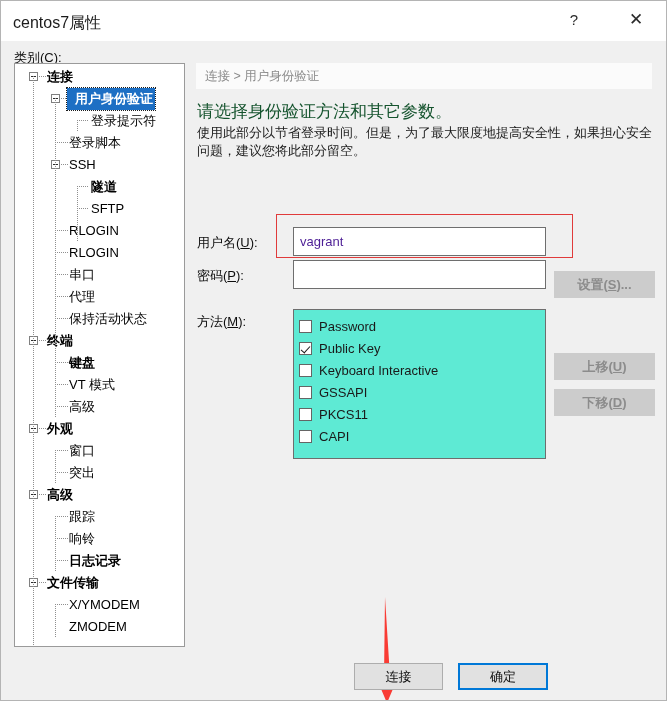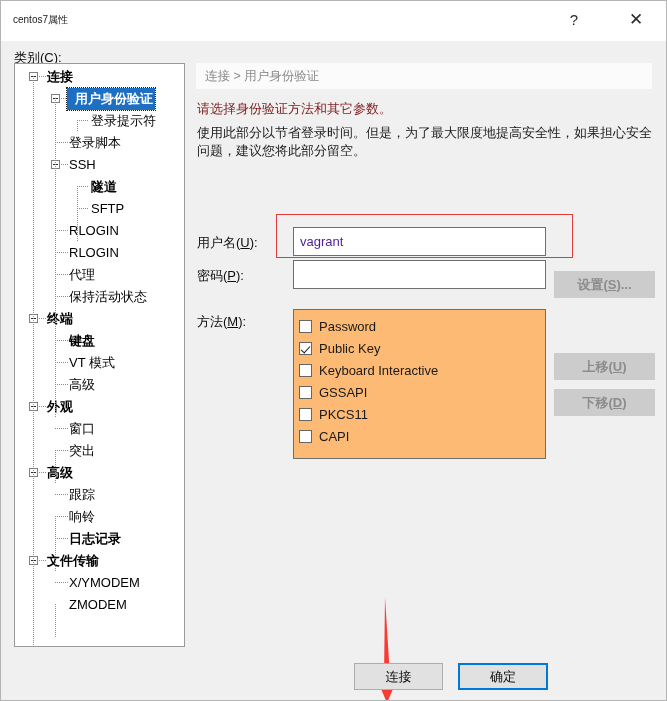--- a/index.html
+++ b/index.html
@@ -28,21 +28,21 @@
     position: absolute;
     left: 0; top: 0;
     width: 100%;
     height: 40px;
     background: #ffffff;
     box-sizing: border-box;
   }
   .title-text {
     position: absolute;
     left: 12px; top: 12px;
-    font-size: 10px;
+    font-size: 16px;
     color: #1b1b1b;
     white-space: nowrap;
   }
   .tb-btn {
     position: absolute;
     top: 0;
     width: 44px;
     height: 36px;
     display: flex;
     align-items: center;
@@ -162,22 +162,22 @@
     display: flex;
     align-items: center;
     padding-left: 9px;
     font-size: 12.5px;
     color: #8a8a8a;
     white-space: nowrap;
   }
   .desc1 {
     position: absolute;
     left: 196px; top: 59px;
-    font-size: 13px;
-    color: #7f1d1d;
+    font-size: 17px;
+    color: #14532d;
     white-space: nowrap;
   }
   .desc2 {
     position: absolute;
     left: 196px; top: 83px;
     width: 456px;
     font-size: 13px;
     line-height: 18px;
     color: #1a1a1a;
   }
@@ -213,21 +213,21 @@
     width: 297px; height: 44px;
     border: 1px solid #e03b3b;
     box-sizing: border-box;
     pointer-events: none;
   }
 
   .listbox {
     position: absolute;
     left: 292px; top: 268px;
     width: 253px; height: 150px;
-    background: #fdba74;
+    background: #5eead4;
     border: 1px solid #6e6e6e;
     box-sizing: border-box;
     padding: 5px 0 0 5px;
     overflow: hidden;
   }
   .cbrow {
     height: 22px;
     display: flex;
     align-items: center;
     font-size: 13px;
@@ -340,20 +340,21 @@
       <div class="tree-inner" id="tree-inner">
           <div class="tnode lvl0 bold"><span class="exp e0"></span><span class="hconn h0"></span><span class="lbl">连接</span></div>
           <div class="tnode lvl1 bold sel"><span class="exp e1"></span><span class="hconn h1"></span><span class="lbl">用户身份验证</span></div>
           <div class="tnode lvl2"><span class="hconn h2"></span><span class="lbl">登录提示符</span></div>
           <div class="tnode lvl1"><span class="hconn h1n"></span><span class="lbl">登录脚本</span></div>
           <div class="tnode lvl1"><span class="exp e1"></span><span class="hconn h1"></span><span class="lbl">SSH</span></div>
           <div class="tnode lvl2 bold"><span class="hconn h2"></span><span class="lbl">隧道</span></div>
           <div class="tnode lvl2"><span class="hconn h2"></span><span class="lbl">SFTP</span></div>
           <div class="tnode lvl1"><span class="hconn h1n"></span><span class="lbl">RLOGIN</span></div>
           <div class="tnode lvl1"><span class="hconn h1n"></span><span class="lbl">RLOGIN</span></div>
+          <div class="tnode lvl1"><span class="hconn h1n"></span><span class="lbl">串口</span></div>
           <div class="tnode lvl1"><span class="hconn h1n"></span><span class="lbl">代理</span></div>
           <div class="tnode lvl1"><span class="hconn h1n"></span><span class="lbl">保持活动状态</span></div>
           <div class="tnode lvl0 bold"><span class="exp e0"></span><span class="hconn h0"></span><span class="lbl">终端</span></div>
           <div class="tnode lvl1 bold"><span class="hconn h1n"></span><span class="lbl">键盘</span></div>
           <div class="tnode lvl1"><span class="hconn h1n"></span><span class="lbl">VT 模式</span></div>
           <div class="tnode lvl1"><span class="hconn h1n"></span><span class="lbl">高级</span></div>
           <div class="tnode lvl0 bold"><span class="exp e0"></span><span class="hconn h0"></span><span class="lbl">外观</span></div>
           <div class="tnode lvl1"><span class="hconn h1n"></span><span class="lbl">窗口</span></div>
           <div class="tnode lvl1"><span class="hconn h1n"></span><span class="lbl">突出</span></div>
           <div class="tnode lvl0 bold"><span class="exp e0"></span><span class="hconn h0"></span><span class="lbl">高级</span></div>

